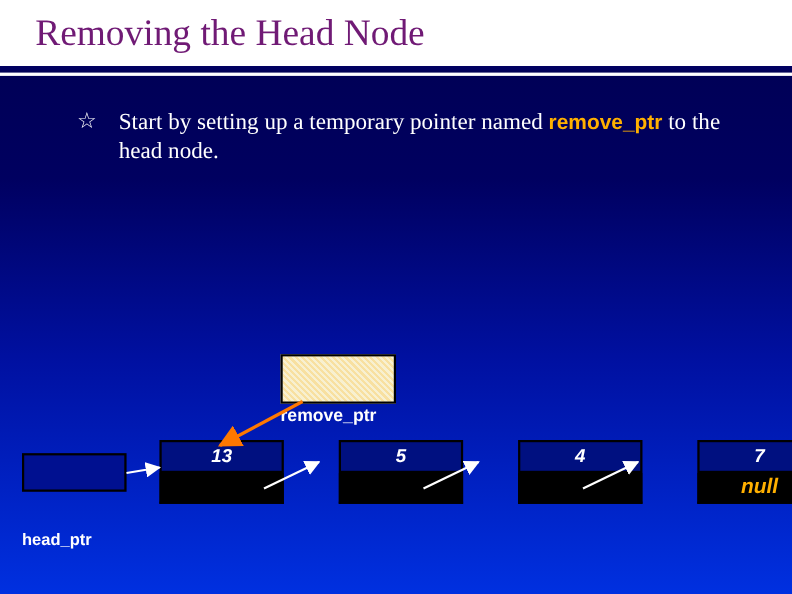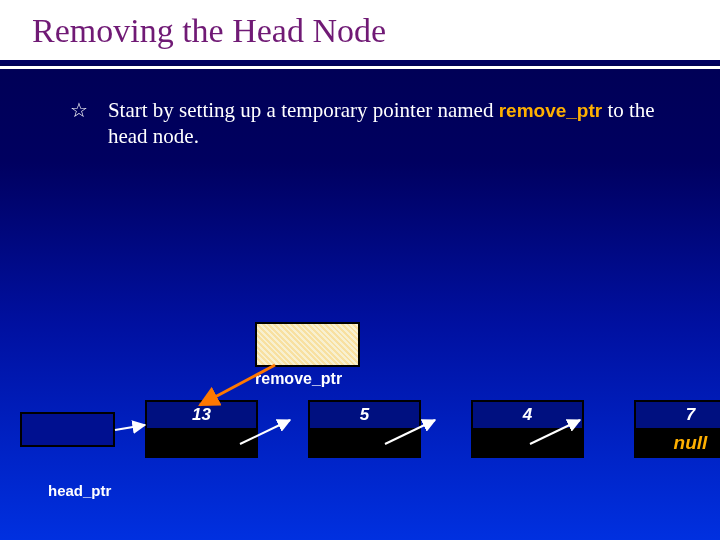--- a/index.html
+++ b/index.html
@@ -106,21 +106,20 @@
     border: 2px solid #000;
   }
   .headptr-label {
     position: absolute;
     left: 20px;
     top: 482px;
     color: #fff;
     font-family: Arial, sans-serif;
     font-weight: bold;
     font-size: 15px;
-    margin-left: 28px;
   }
 
   svg.arrows {
     position: absolute;
     left: 0; top: 0;
     width: 720px; height: 540px;
     pointer-events: none;
   }
 </style>
 </head>

